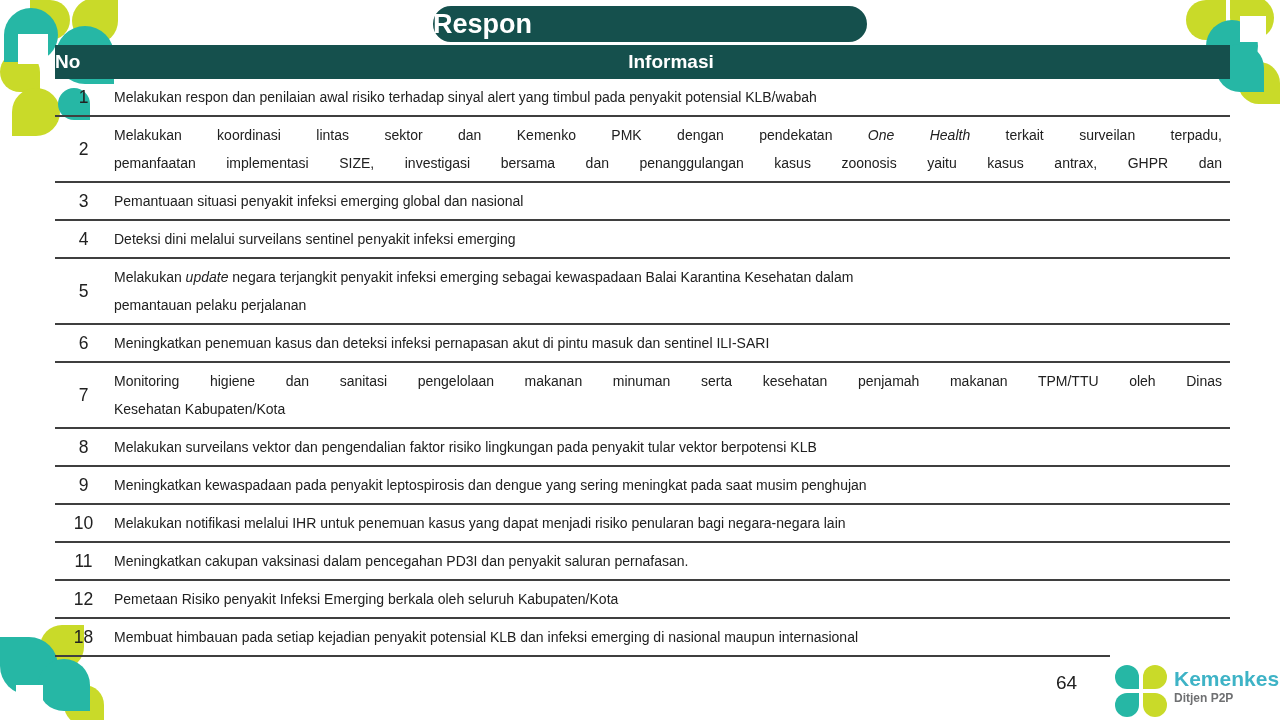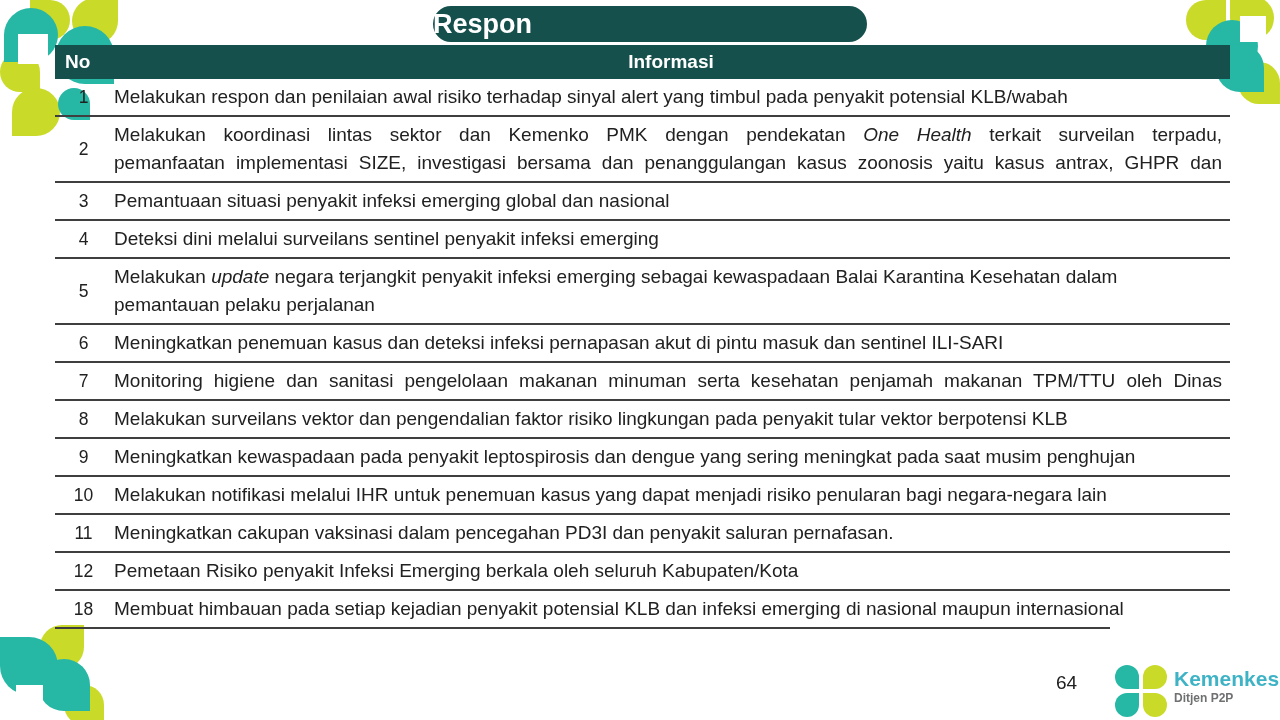--- a/index.html
+++ b/index.html
@@ -26,30 +26,30 @@
     position:absolute;left:431px;top:4px;width:438px;height:40px;
     background:var(--dark-teal);border:2px solid #fff;border-radius:21px;
     display:flex;align-items:center;justify-content:flex-start;
     color:#fff;font-weight:bold;font-size:27px;z-index:3;
   }
   .table{position:absolute;left:55px;top:45px;width:1175px;z-index:2;}
   .thead{
     display:flex;align-items:center;height:34px;
     background:var(--dark-teal);color:#fff;font-weight:bold;font-size:19px;
   }
-  .th-no{width:57px;padding-left:10px;}
+  .th-no{width:57px;}
   .th-info{flex:1;text-align:center;}
   .row{display:flex;}
   .row + .row{border-top:2px solid var(--line);}
   .cell-no{
     width:57px;display:flex;align-items:center;justify-content:center;
     font-size:17.5px;color:var(--text);
   }
   .cell-info{
-    flex:1;padding:4px 8px 4px 2px;font-size:19px;line-height:28px;
+    flex:1;padding:4px 8px 4px 2px;font-size:14px;line-height:28px;
     color:var(--text);
   }
   .line{display:block;}
   .jline{display:block;text-align:justify;text-align-last:justify;}
   .it{font-style:italic;}
   .table::after{content:"";display:block;width:1055px;height:2px;background:var(--line);}
   .page-num{
     position:absolute;left:1056px;top:672px;font-size:19px;color:var(--text);z-index:1;
   }
   .logo{position:absolute;left:1114px;top:664px;display:flex;align-items:flex-start;z-index:4;justify-content:space-between;}
@@ -147,20 +147,21 @@
         <div class="row">
           <div class="cell-no">6</div>
           <div class="cell-info">
             <span class="line"><span>Meningkatkan penemuan kasus dan deteksi infeksi pernapasan akut di pintu masuk dan sentinel ILI-SARI</span></span>
           </div>
         </div>
         <div class="row">
           <div class="cell-no">7</div>
           <div class="cell-info">
             <span class="line jline"><span>Monitoring higiene dan sanitasi pengelolaan makanan minuman serta kesehatan penjamah makanan TPM/TTU oleh Dinas</span></span>
+            <span class="line"><span>Kesehatan Kabupaten/Kota</span></span>
           </div>
         </div>
         <div class="row">
           <div class="cell-no">8</div>
           <div class="cell-info">
             <span class="line"><span>Melakukan surveilans vektor dan pengendalian faktor risiko lingkungan pada penyakit tular vektor berpotensi KLB</span></span>
           </div>
         </div>
         <div class="row">
           <div class="cell-no">9</div>

